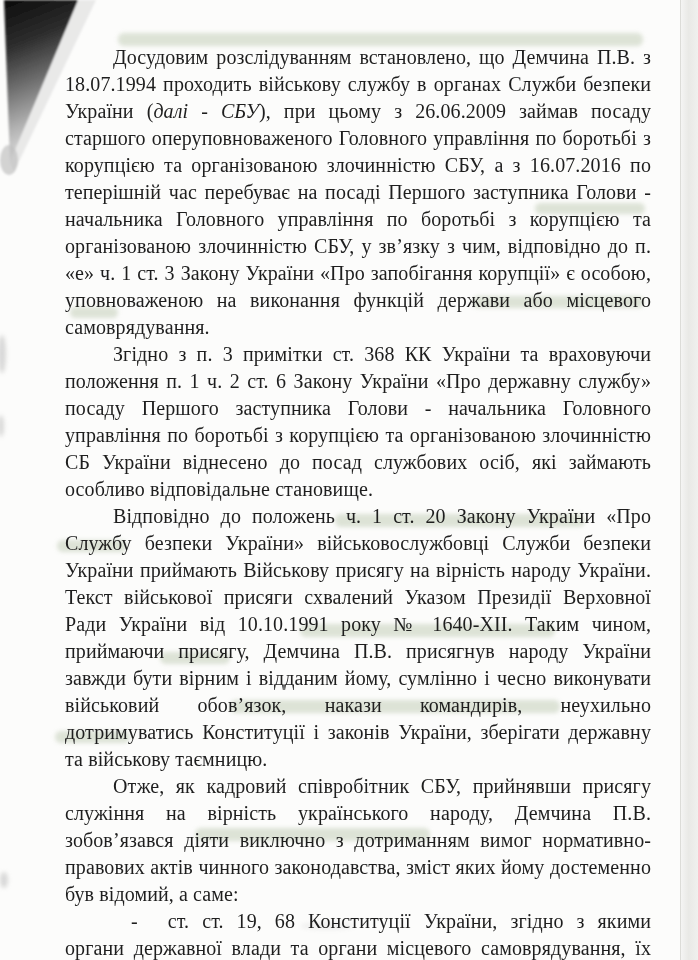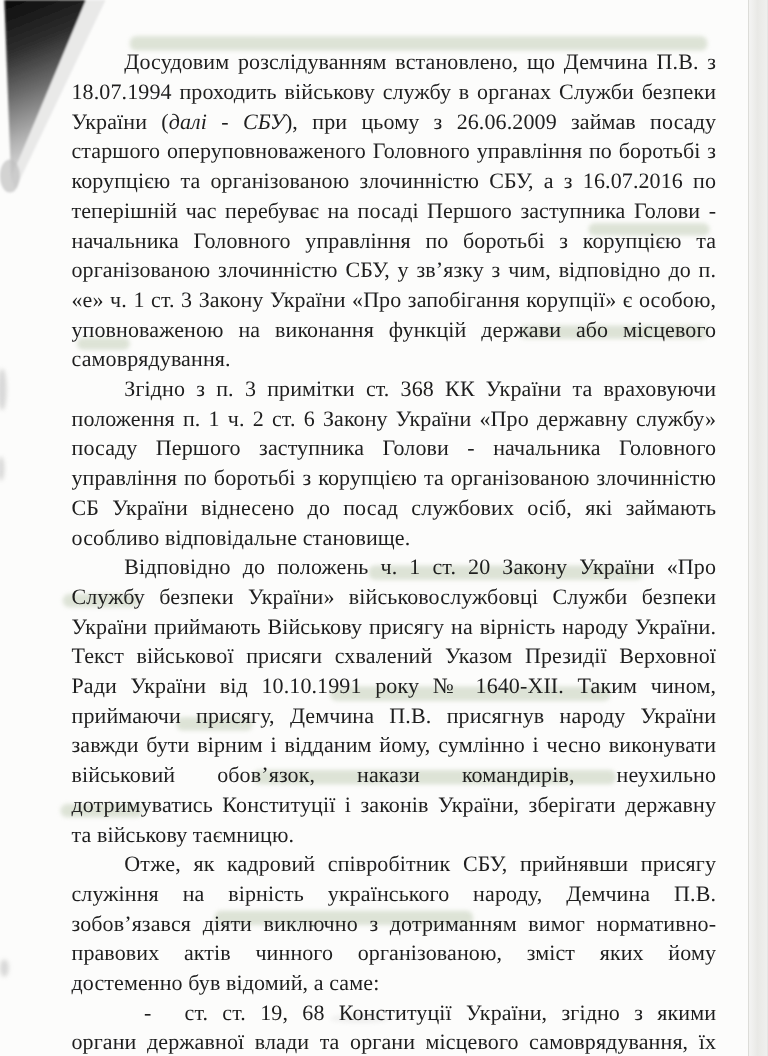--- a/index.html
+++ b/index.html
@@ -96,18 +96,18 @@
   <div class="edge-strip"></div>
 
   <div class="textblock">
 
     <p class="para"><span>Досудовим розслідуванням встановлено, що Демчина П.В. з 18.07.1994 проходить військову службу в органах Служби безпеки України (</span><span class="italic">далі - СБУ</span><span>), при цьому з 26.06.2009 займав посаду старшого оперуповноваженого Головного управління по боротьбі з корупцією та організованою злочинністю СБУ, а з 16.07.2016 по теперішній час перебуває на посаді Першого заступника Голови - начальника Головного управління по боротьбі з корупцією та організованою злочинністю СБУ, у зв’язку з чим, відповідно до п. «е» ч. 1 ст. 3 Закону України «Про запобігання корупції» є особою, уповноваженою на виконання функцій держави або місцевого самоврядування.</span></p>
 
     <p class="para"><span>Згідно з п. 3 примітки ст. 368 КК України та враховуючи положення п. 1 ч. 2 ст. 6 Закону України «Про державну службу» посаду Першого заступника Голови - начальника Головного управління по боротьбі з корупцією та організованою злочинністю СБ України віднесено до посад службових осіб, які займають особливо відповідальне становище.</span></p>
 
     <p class="para"><span>Відповідно до положень ч. 1 ст. 20 Закону України «Про Службу безпеки України» військовослужбовці Служби безпеки України приймають Військову присягу на вірність народу України. Текст військової присяги схвалений Указом Президії Верховної Ради України від 10.10.1991 року № 1640-XII. Таким чином, приймаючи присягу, Демчина П.В. присягнув народу України завжди бути вірним і відданим йому, сумлінно і чесно виконувати військовий обов’язок, накази командирів, неухильно дотримуватись Конституції і законів України, зберігати державну та військову таємницю.</span></p>
 
-    <p class="para"><span>Отже, як кадровий співробітник СБУ, прийнявши присягу служіння на вірність українського народу, Демчина П.В. зобов’язався діяти виключно з дотриманням вимог нормативно-правових актів чинного організованою, зміст яких йому достеменно був відомий, а саме:</span></p>
+    <p class="para"><span>Отже, як кадровий співробітник СБУ, прийнявши присягу служіння на вірність українського народу, Демчина П.В. зобов’язався діяти виключно з дотриманням вимог нормативно-правових актів чинного законодавства, зміст яких йому достеменно був відомий, а саме:</span></p>
 
     <p class="para bullet"><span class="bullet-marker">-</span><span>ст. ст. 19, 68 Конституції України, згідно з якими органи державної влади та органи місцевого самоврядування, їх посадові особи зобов’язані діяти лише на підставі, в межах повноважень та у спосіб, що передбачені Конституцією та законами України; кожен зобов’язаний неухильно дотримуватися Конституції України та законів України, не посягати на права і свободи, честь і гідність людей;</span></p>
 
   </div>
 </div>
 
 </body></html>

